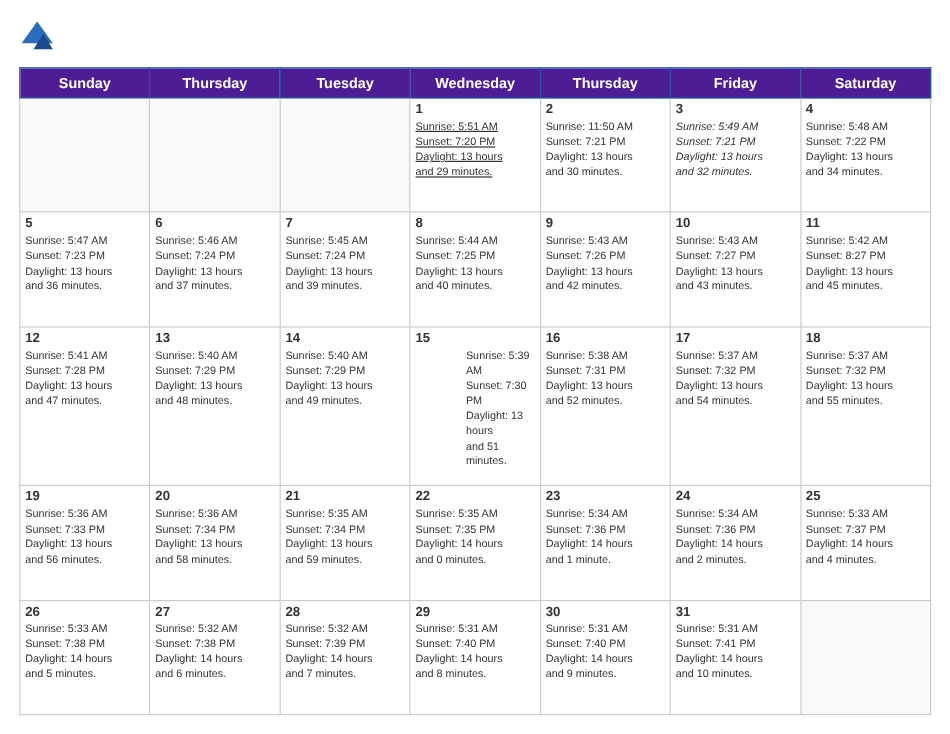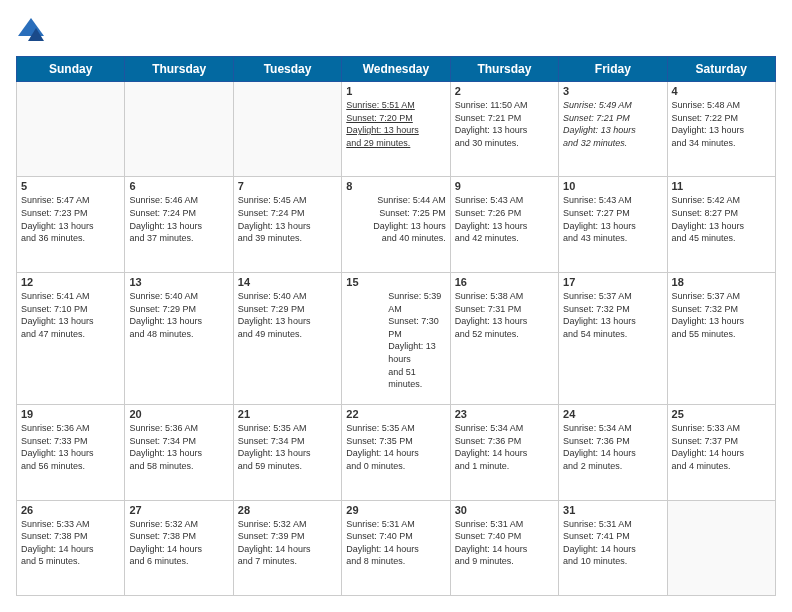--- a/index.html
+++ b/index.html
@@ -60,21 +60,21 @@
       color: #555;
     }
     .calendar {
       flex: 1;
       border: 1px solid #ccc;
       border-collapse: collapse;
       width: 100%;
       table-layout: fixed;
     }
     .calendar th {
-      background: #0369a1;
+      background: #4c1d95;
       color: #fff;
       font-size: 12px;
       font-weight: bold;
       padding: 5px 4px;
       border: 1px solid #1e55a0;
       text-align: center;
     }
     .calendar td {
       vertical-align: top;
       border: 1px solid #ccc;
@@ -183,21 +183,21 @@
           </td>
           <td>
             <div class="day-num">7</div>
             <div class="cell-text" style="white-space: pre-line;">Sunrise: 5:45 AM
 Sunset: 7:24 PM
 Daylight: 13 hours
 and 39 minutes.</div>
           </td>
           <td>
             <div class="day-num">8</div>
-            <div class="cell-text" style="white-space: pre-line; text-align: right;">Sunrise: 5:44 AM
+            <div class="cell-text" style="white-space: pre-line;">Sunrise: 5:44 AM
 Sunset: 7:25 PM
 Daylight: 13 hours
 and 40 minutes.</div>
           </td>
           <td>
             <div class="day-num">9</div>
             <div class="cell-text" style="white-space: pre-line;">Sunrise: 5:43 AM
 Sunset: 7:26 PM
 Daylight: 13 hours
 and 42 minutes.</div>
@@ -214,21 +214,21 @@
             <div class="cell-text" style="white-space: pre-line;">Sunrise: 5:42 AM
 Sunset: 8:27 PM
 Daylight: 13 hours
 and 45 minutes.</div>
           </td>
         </tr>
         <tr>
           <td>
             <div class="day-num">12</div>
             <div class="cell-text" style="white-space: pre-line;">Sunrise: 5:41 AM
-Sunset: 7:10 PM
+Sunset: 7:28 PM
 Daylight: 13 hours
 and 47 minutes.</div>
           </td>
           <td>
             <div class="day-num">13</div>
             <div class="cell-text" style="white-space: pre-line;">Sunrise: 5:40 AM
 Sunset: 7:29 PM
 Daylight: 13 hours
 and 48 minutes.</div>
           </td>

